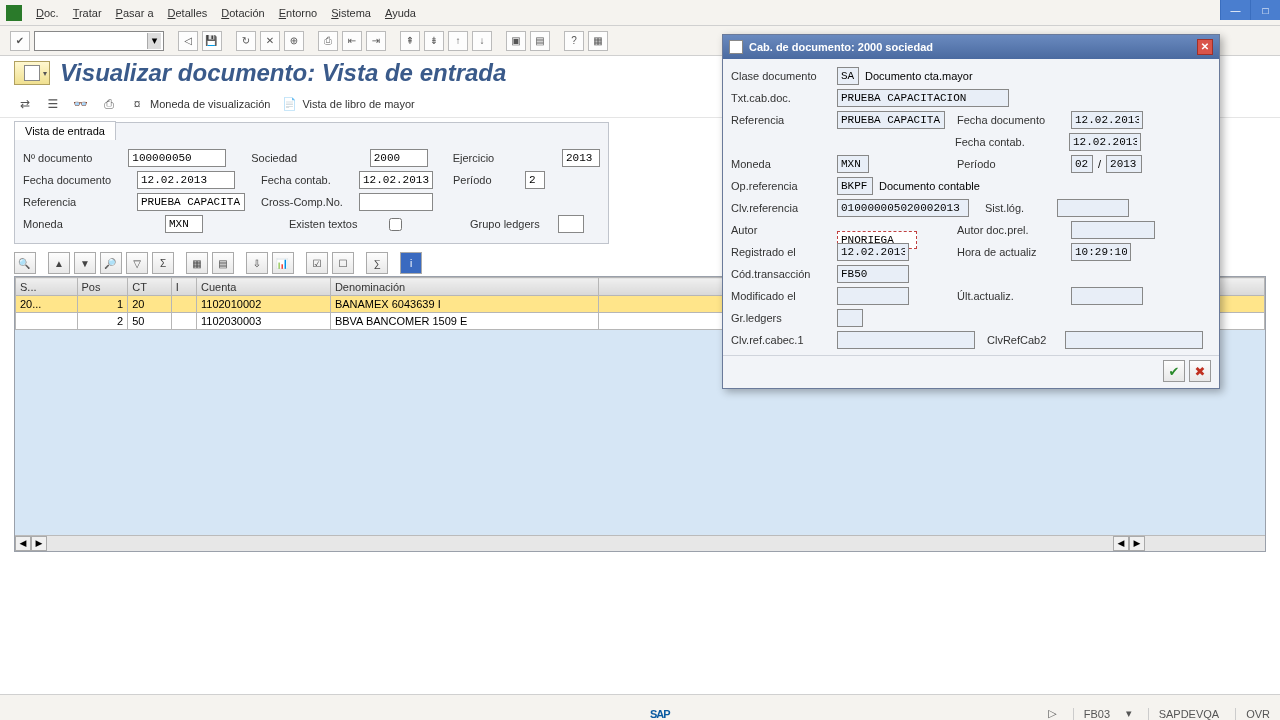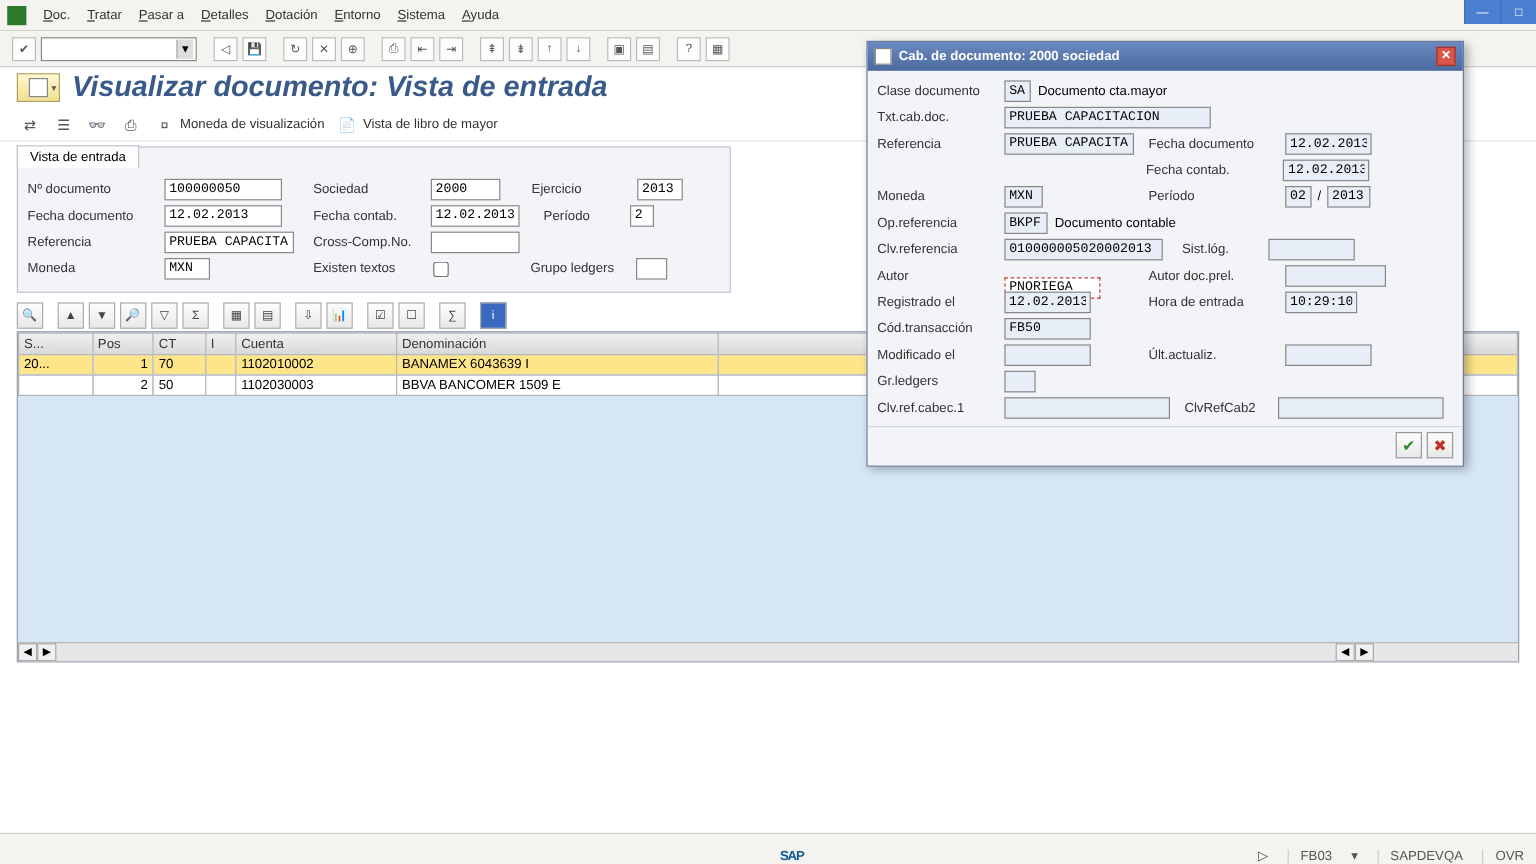--- a/index.html
+++ b/index.html
@@ -33,21 +33,21 @@
 
 .entry-panel { margin: 4px 14px; width: 595px; border: 1px solid #c0c4cc; background: #f2f4f8; }
 .entry-panel .panel-tab { display: inline-block; padding: 3px 10px; background: #fefefe; border: 1px solid #c0c4cc; border-bottom: none; margin: -1px 0 0 -1px; position: relative; top: -1px; }
 .entry-panel .panel-body { padding: 6px 8px 8px; }
 .field-row { display: flex; align-items: center; height: 22px; gap: 6px; }
 .field-row label { width: 108px; color: #333; }
 .field-row .lbl2 { width: 92px; }
 .field-row .lbl3 { width: 82px; }
 .field-row input[type=text] { height: 18px; border: 1px solid #888; background: #fff; padding: 0 3px; font-family: 'Courier New', monospace; }
 .field-row input.w1 { width: 98px; }
-.field-row input.w2 { width: 58px; }
+.field-row input.w2 { width: 58px; margin-left: 28px; }
 .field-row input.w3 { width: 20px; }
 .field-row input[type=checkbox] { margin-left: 2px; }
 
 
 .grid-toolbar { display: flex; align-items: center; height: 26px; margin: 6px 14px 0; gap: 4px; }
 .grid-toolbar .gbtn { width: 22px; height: 22px; border: 1px solid #aaa; background: linear-gradient(#fdfdfd,#e8e8e8); display: flex; align-items: center; justify-content: center; font-size: 10px; color: #444; }
 .grid-toolbar .gsep { width: 4px; }
 
 
 .grid-wrap { margin: 0 14px; border: 1px solid #9aa0aa; height: 276px; background: #d6e6f5; position: relative; }
@@ -248,21 +248,21 @@
         <th>Mon.</th>
         <th>II</th>
         <th>Asignación</th>
         <th>Tex...</th>
       </tr>
     </thead>
     <tbody id="grid-body">
         <tr class="sel">
           <td>20...</td>
           <td class="num">1</td>
-          <td>70</td>
+          <td>20</td>
           <td></td>
           <td>1102010002</td>
           <td>BANAMEX 6043639 I</td>
           <td class="num">1,150.00</td>
           <td>MXN</td>
           <td></td>
           <td>120220130001150.00</td>
           <td>PRU</td>
         </tr>
         <tr>
@@ -346,21 +346,21 @@
       <label class="l1">Autor</label>
       <input class="focus" style="width: 80px;" type="text" value="PNORIEGA">
       <span style="width:36px"></span>
       <label class="l2">Autor doc.prel.</label>
       <input style="width: 84px;" type="text">
     </div>
     <div class="drow">
       <label class="l1">Registrado el</label>
       <input style="width: 72px;" type="text" value="12.02.2013">
       <span style="width:44px"></span>
-      <label class="l2">Hora de entrada</label>
+      <label class="l2">Hora de actualiz</label>
       <input style="width: 60px;" type="text" value="10:29:10">
     </div>
     <div class="drow">
       <label class="l1">Cód.transacción</label>
       <input style="width: 72px;" type="text" value="FB50">
     </div>
     <div class="drow">
       <label class="l1">Modificado el</label>
       <input style="width: 72px;" type="text">
       <span style="width:44px"></span>

